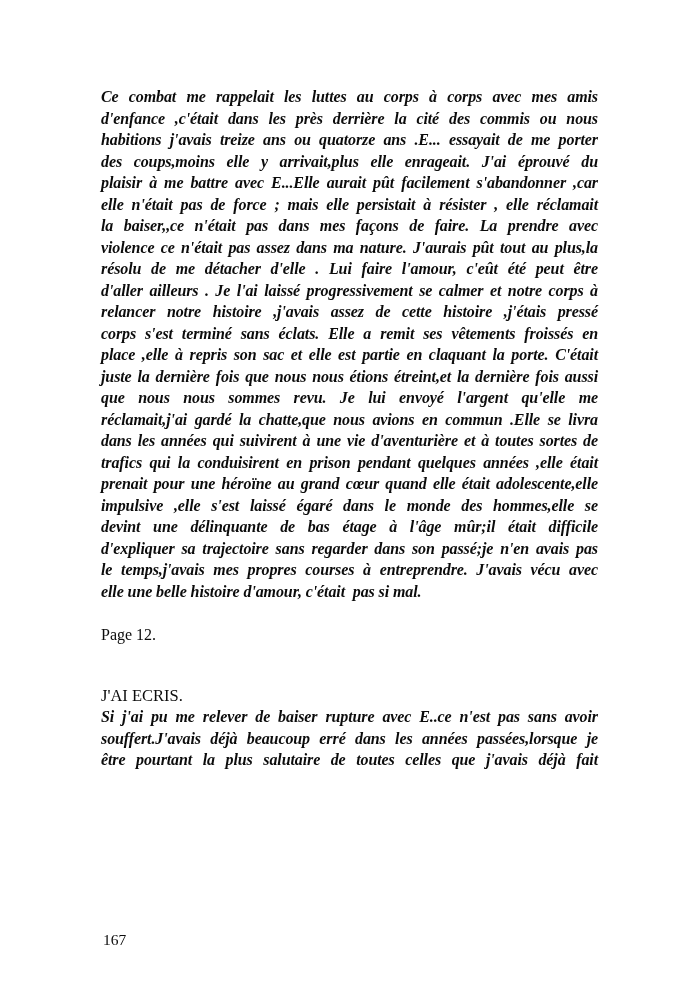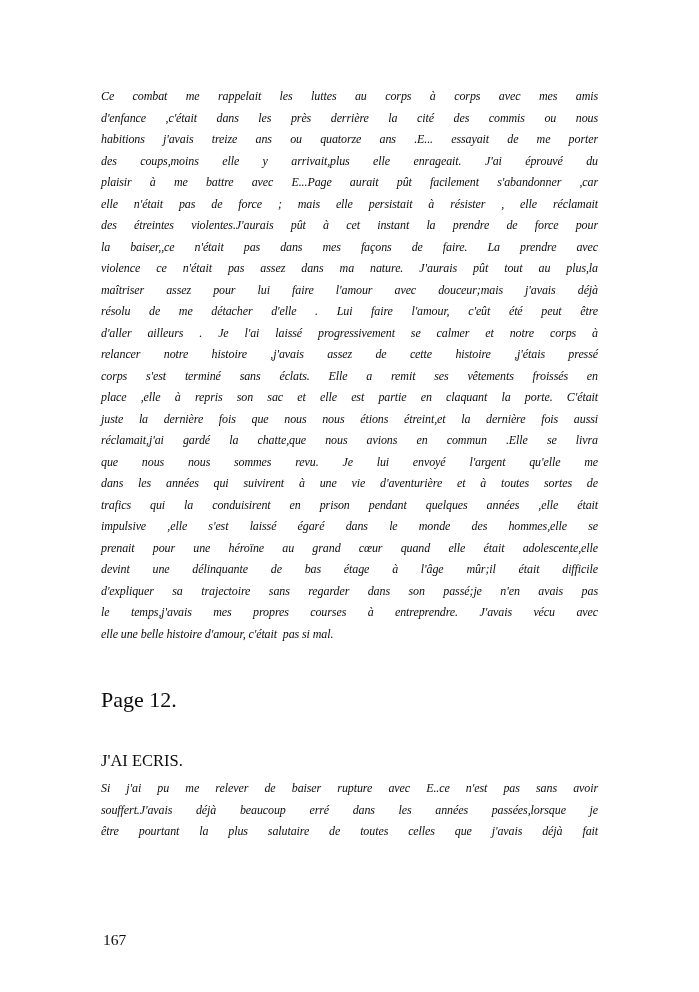--- a/index.html
+++ b/index.html
@@ -17,82 +17,81 @@
     color: #0c0c0c;
   }
   .text-block {
     position: absolute;
     left: 101px;
     top: 86px;
     width: 497px;
   }
   .para {
     font-style: italic;
-    font-size: 12px;
+    font-size: 16px;
     line-height: 21.5px;
+    font-weight: bold;
   }
   .line {
     text-align: justify;
     text-align-last: justify;
     letter-spacing: -0.1px;
   }
   .line-last {
     text-align: right;
     text-align-last: left;
     white-space: pre-wrap;
   }
   .page-label {
     font-style: normal;
-    font-size: 22px;
+    font-size: 16px;
     line-height: 21.5px;
-    margin-top: 44px;
+    margin-top: 22px;
   }
   .heading {
     font-style: normal;
     font-size: 16.5px;
     line-height: 21.5px;
     margin-top: 39px;
-    margin-bottom: 7px;
+    margin-bottom: 0;
   }
   .page-number {
     position: absolute;
     left: 103px;
     top: 931px;
     font-style: normal;
     font-size: 15.5px;
   }
 </style>
 </head>
 <body>
 
 <div class="page">
   <div class="text-block">
     <div class="para">
         <div class="line">Ce combat me rappelait les luttes au corps à corps avec mes amis</div>
         <div class="line">d'enfance ,c'était dans les près derrière la cité des commis ou nous</div>
         <div class="line">habitions j'avais treize ans ou quatorze ans .E... essayait de me porter</div>
         <div class="line">des coups,moins elle y arrivait,plus elle enrageait. J'ai éprouvé du</div>
-        <div class="line">plaisir à me battre avec E...Page aurait pût facilement s'abandonner ,car</div>
+        <div class="line">plaisir à me battre avec E...Elle aurait pût facilement s'abandonner ,car</div>
         <div class="line">elle n'était pas de force ; mais elle persistait à résister , elle réclamait</div>
-        <div class="line">des étreintes violentes.J'aurais pût à cet instant la prendre de force pour</div>
         <div class="line">la baiser,,ce n'était pas dans mes façons de faire. La prendre avec</div>
         <div class="line">violence ce n'était pas assez dans ma nature. J'aurais pût tout au plus,la</div>
-        <div class="line">maîtriser assez pour lui faire l'amour avec douceur;mais j'avais déjà</div>
         <div class="line">résolu de me détacher d'elle . Lui faire l'amour, c'eût été peut être</div>
         <div class="line">d'aller ailleurs . Je l'ai laissé progressivement se calmer et notre corps à</div>
         <div class="line">relancer notre histoire ,j'avais assez de cette histoire ,j'étais pressé</div>
         <div class="line">corps s'est terminé sans éclats. Elle a remit ses vêtements froissés en</div>
         <div class="line">place ,elle à repris son sac et elle est partie en claquant la porte. C'était</div>
         <div class="line">juste la dernière fois que nous nous étions étreint,et la dernière fois aussi</div>
+        <div class="line">que nous nous sommes revu. Je lui envoyé l'argent qu'elle me</div>
         <div class="line">réclamait,j'ai gardé la chatte,que nous avions en commun .Elle se livra</div>
-        <div class="line">que nous nous sommes revu. Je lui envoyé l'argent qu'elle me</div>
         <div class="line">dans les années qui suivirent à une vie d'aventurière et à toutes sortes de</div>
         <div class="line">trafics qui la conduisirent en prison pendant quelques années ,elle était</div>
+        <div class="line">prenait pour une héroïne au grand cœur quand elle était adolescente,elle</div>
         <div class="line">impulsive ,elle s'est laissé égaré dans le monde des hommes,elle se</div>
-        <div class="line">prenait pour une héroïne au grand cœur quand elle était adolescente,elle</div>
         <div class="line">devint une délinquante de bas étage à l'âge mûr;il était difficile</div>
         <div class="line">d'expliquer sa trajectoire sans regarder dans son passé;je n'en avais pas</div>
         <div class="line">le temps,j'avais mes propres courses à entreprendre. J'avais vécu avec</div>
         <div class="line line-last">elle une belle histoire d'amour, c'était  pas si mal.</div>
       </div>
     <div class="page-label">Page 12.</div>
     <div class="heading">J'AI ECRIS.</div>
     <div class="para">
         <div class="line">Si j'ai pu me relever de baiser rupture avec E..ce n'est pas sans avoir</div>
         <div class="line">souffert.J'avais déjà beaucoup erré dans les années passées,lorsque je</div>

